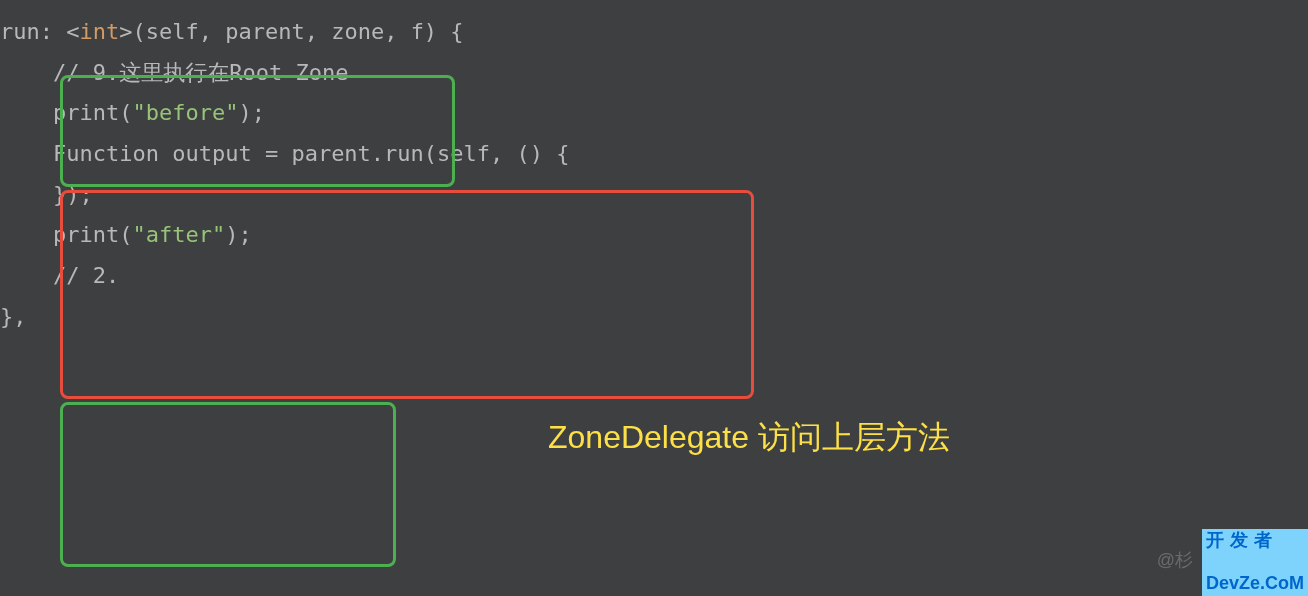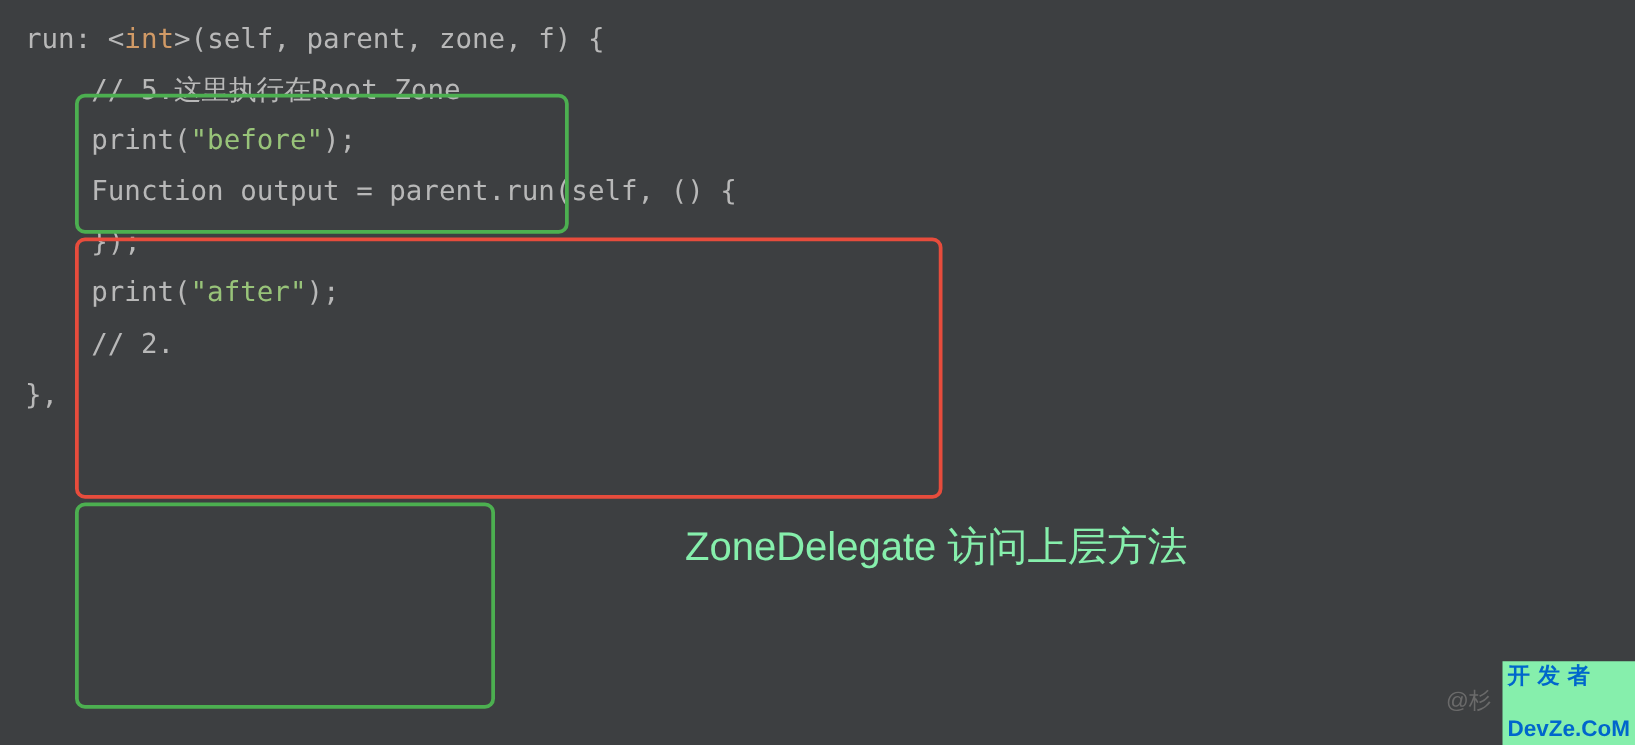--- a/index.html
+++ b/index.html
@@ -17,21 +17,20 @@
       position: relative;
       padding: 12px 0;
       overflow: hidden;
     }
     .code-container {
       position: relative;
     }
     .line {
       line-height: 1.85;
       white-space: pre;
-      padding-left: 20px;
     }
     .keyword-orange {
       color: #d19a66;
     }
     .string {
       color: #98c379;
     }
     .comment {
       color: #b8b8b8;
     }
@@ -56,39 +55,39 @@
     }
     .box-green-2 {
       border: 3px solid #4caf50;
       top: 390px;
       left: 60px;
       width: 336px;
       height: 165px;
     }
     .annotation {
       position: absolute;
-      color: #86efac;
+      color: #fde047;
       font-size: 32px;
       font-family: 'PingFang SC', 'Microsoft YaHei', sans-serif;
       top: 416px;
       left: 548px;
     }
     .watermark {
       position: absolute;
       right: 115px;
       bottom: 24px;
       color: #6a6a6a;
       font-size: 18px;
       font-family: 'PingFang SC', sans-serif;
     }
     .logo {
       position: absolute;
       right: 0;
       bottom: 0;
-      background: #86efac;
+      background: #7dd3fc;
       color: #0066cc;
       font-family: Arial, sans-serif;
       font-size: 18px;
       font-weight: bold;
       padding: 2px 4px;
       line-height: 1.1;
     }
     .logo .line1 {
       display: block;
       letter-spacing: 6px;
@@ -96,21 +95,21 @@
     .logo .line2 {
       display: block;
       margin-top: 23px;
     }
   </style>
 </head>
 <body>
 
 <div class="code-container">
   <div class="line"><span>run: &lt;</span><span class="keyword-orange">int</span><span>&gt;(self, parent, zone, f) {</span></div>
-  <div class="line"><span class="comment">    // 5.这里执行在Root Zone</span></div>
+  <div class="line"><span class="comment">    // 9.这里执行在Root Zone</span></div>
   <div class="line"><span>    print(</span><span class="string">"before"</span><span>);</span></div>
   <div class="line"><span>    Function output = parent.run(self, () {</span></div>
   <div class="line"><span>    });</span></div>
   <div class="line"><span>    print(</span><span class="string">"after"</span><span>);</span></div>
   <div class="line"><span class="comment">    // 2.</span></div>
   <div class="line"><span>},</span></div>
 
   <div class="box box-green-1"></div>
   <div class="box box-red"></div>
   <div class="box box-green-2"></div>

